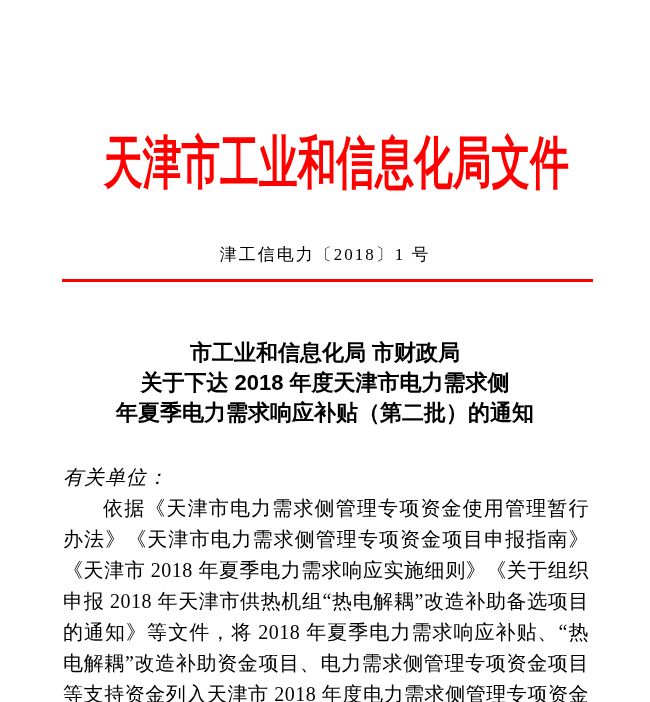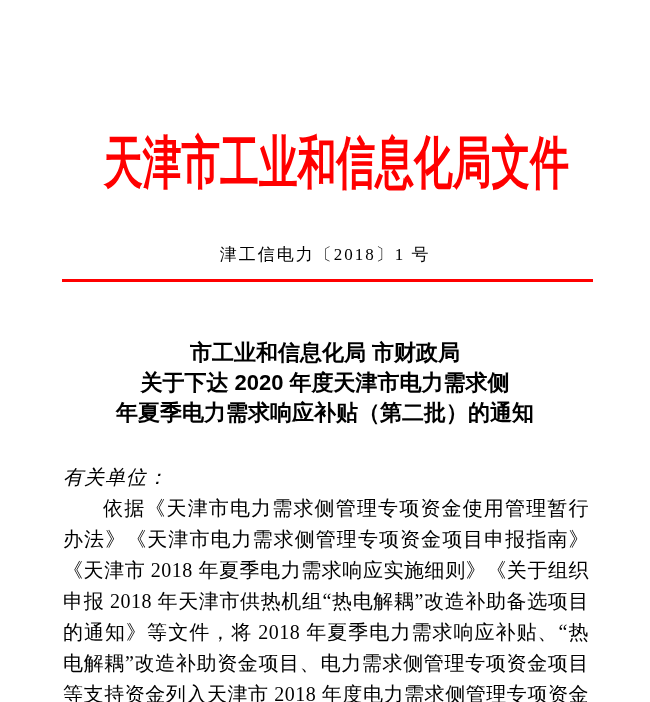--- a/index.html
+++ b/index.html
@@ -91,21 +91,21 @@
 <div class="page" style="background: rgb(255, 255, 255); color: rgb(0, 0, 0); padding-left: 16px;">
 
   <div class="agency-title" style="color: rgb(255, 0, 0);">天津市工业和信息化局文件</div>
 
   <div class="doc-number">津工信电力〔2018〕1 号</div>
 
   <div class="red-divider" style="background: rgb(255, 0, 0);"></div>
 
   <div class="doc-title">
     <div>市工业和信息化局 市财政局</div>
-    <div>关于下达 2020 年度天津市电力需求侧</div>
+    <div>关于下达 2018 年度天津市电力需求侧</div>
     <div>年夏季电力需求响应补贴（第二批）的通知</div>
   </div>
 
   <div class="body-block">
     <div class="salutation">有关单位：</div>
     <p class="paragraph">依据《天津市电力需求侧管理专项资金使用管理暂行办法》《天津市电力需求侧管理专项资金项目申报指南》《天津市 2018 年夏季电力需求响应实施细则》《关于组织申报 2018 年天津市供热机组“热电解耦”改造补助备选项目的通知》等文件，将 2018 年夏季电力需求响应补贴、“热电解耦”改造补助资金项目、电力需求侧管理专项资金项目等支持资金列入天津市 2018 年度电力需求侧管理专项资金项目计划（第二批）（按类别分发相关单位）。</p>
   </div>
 
 </div>
 

